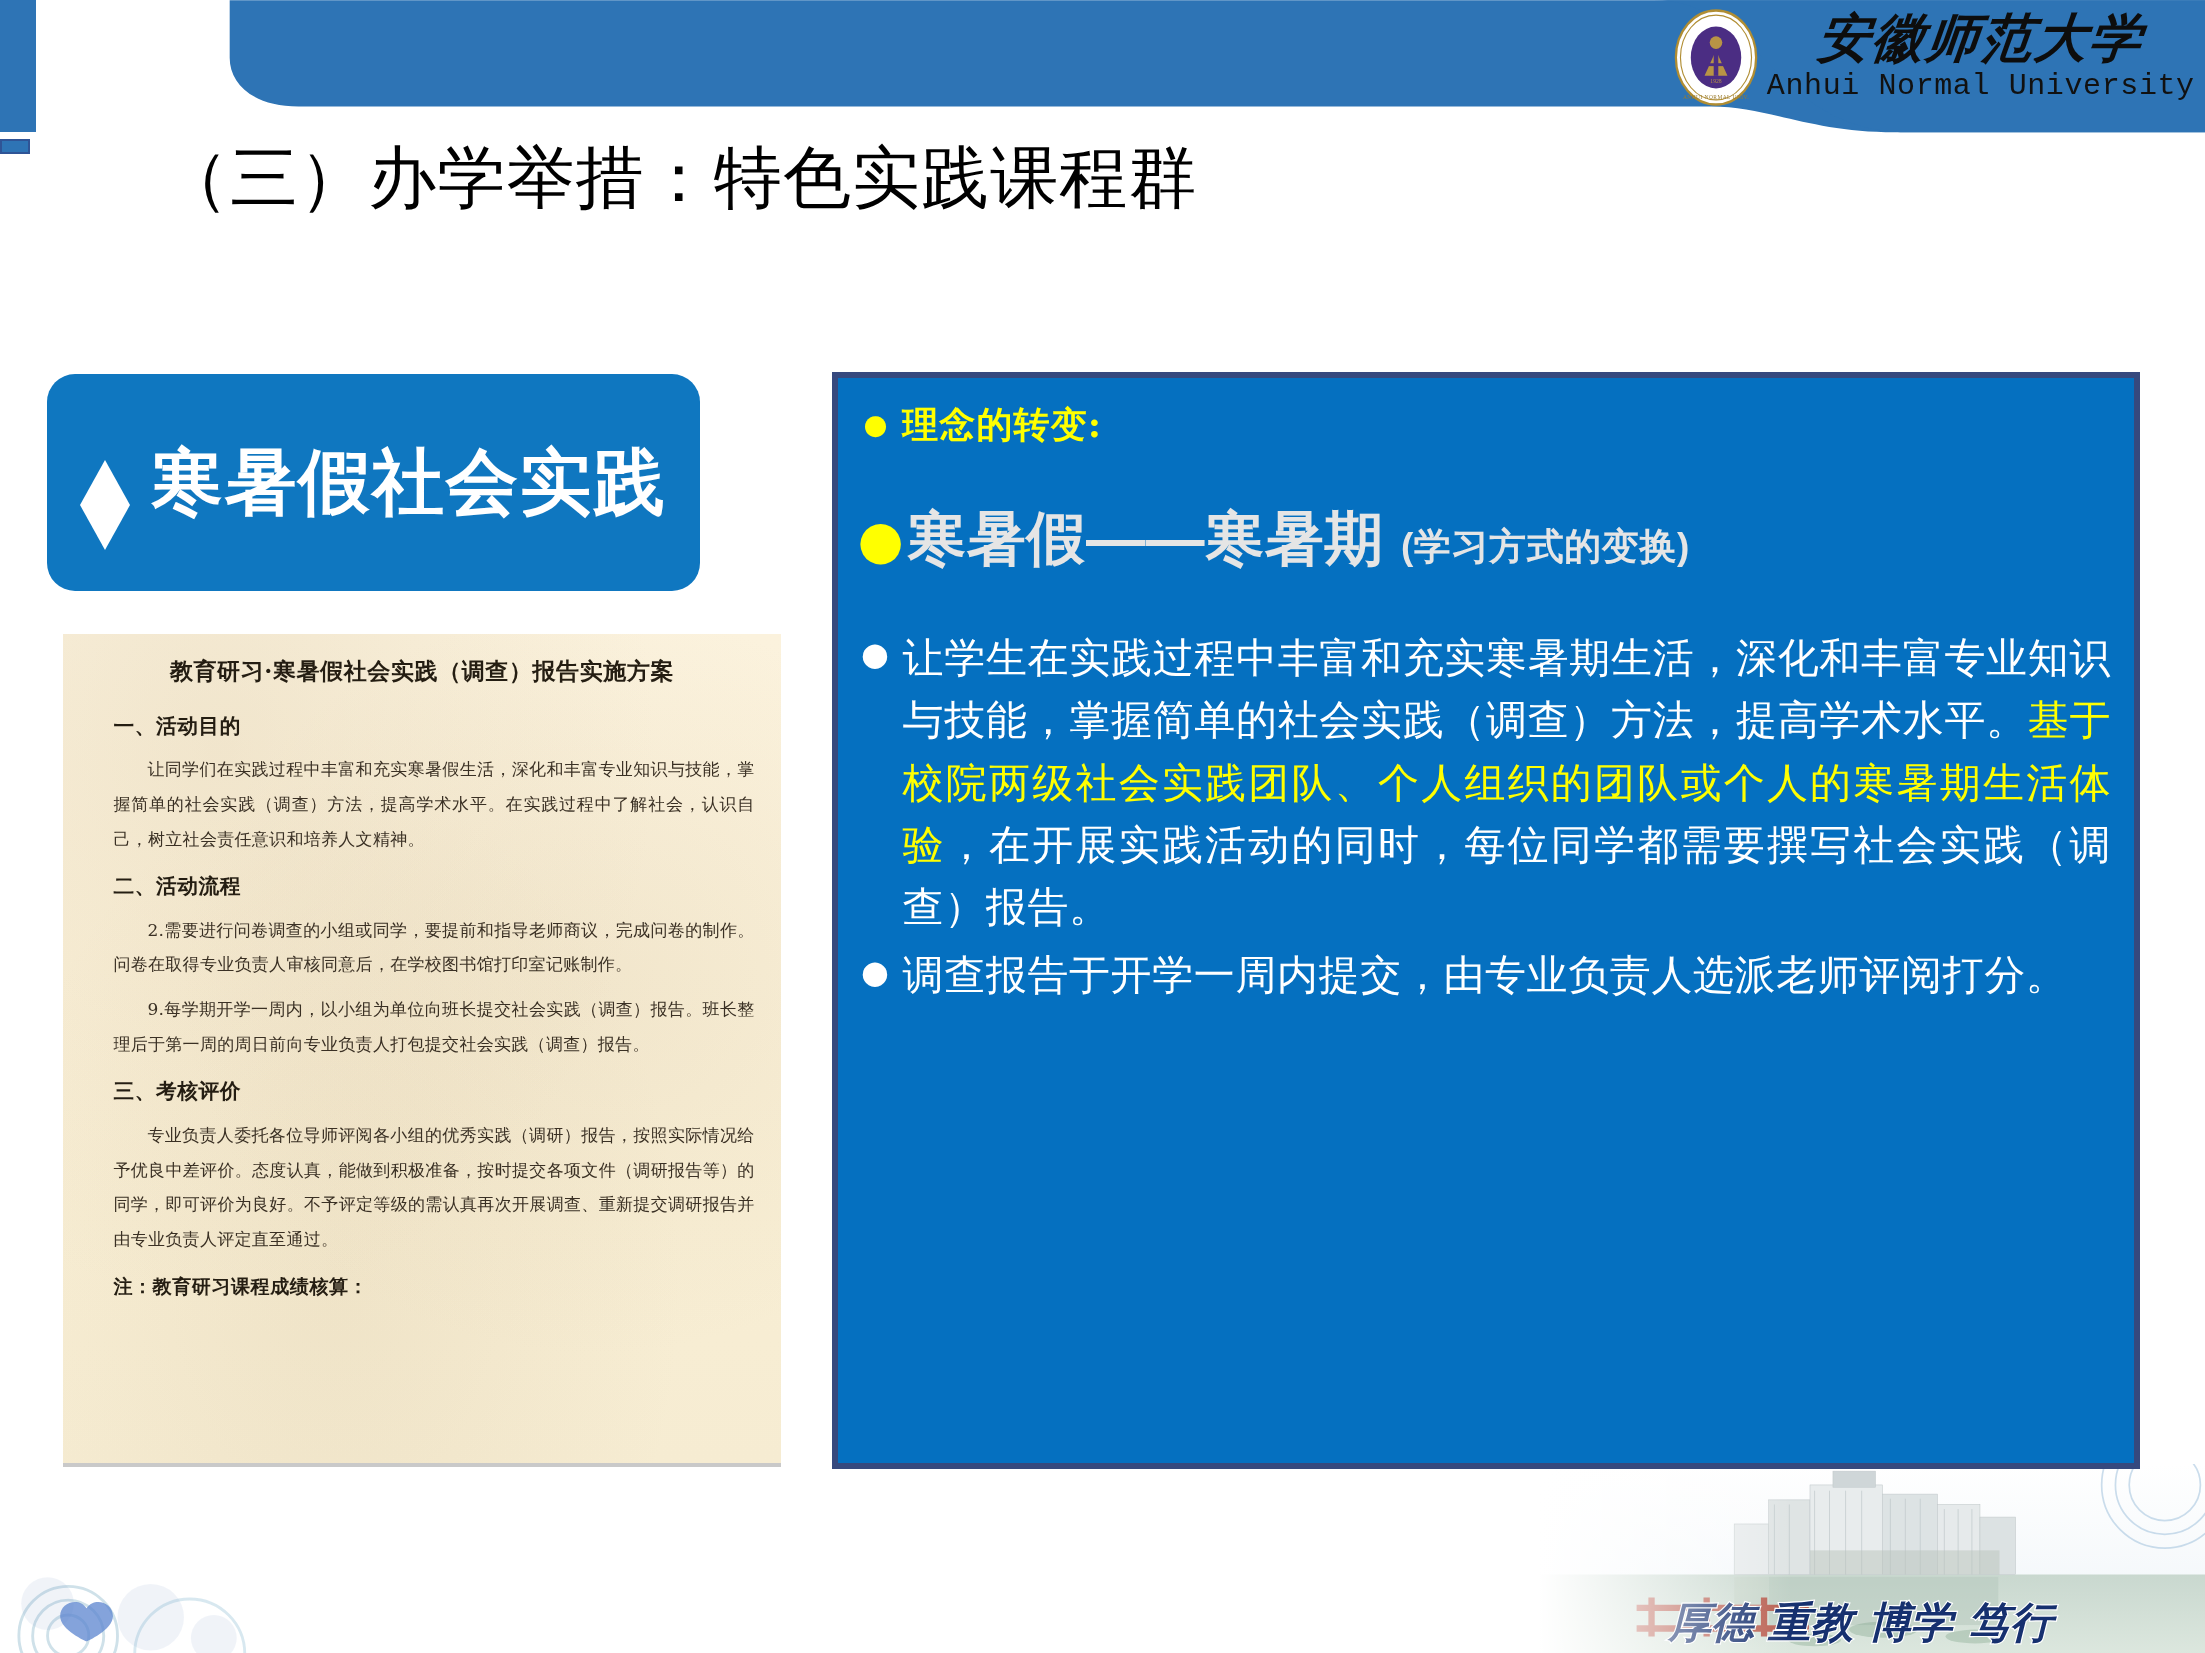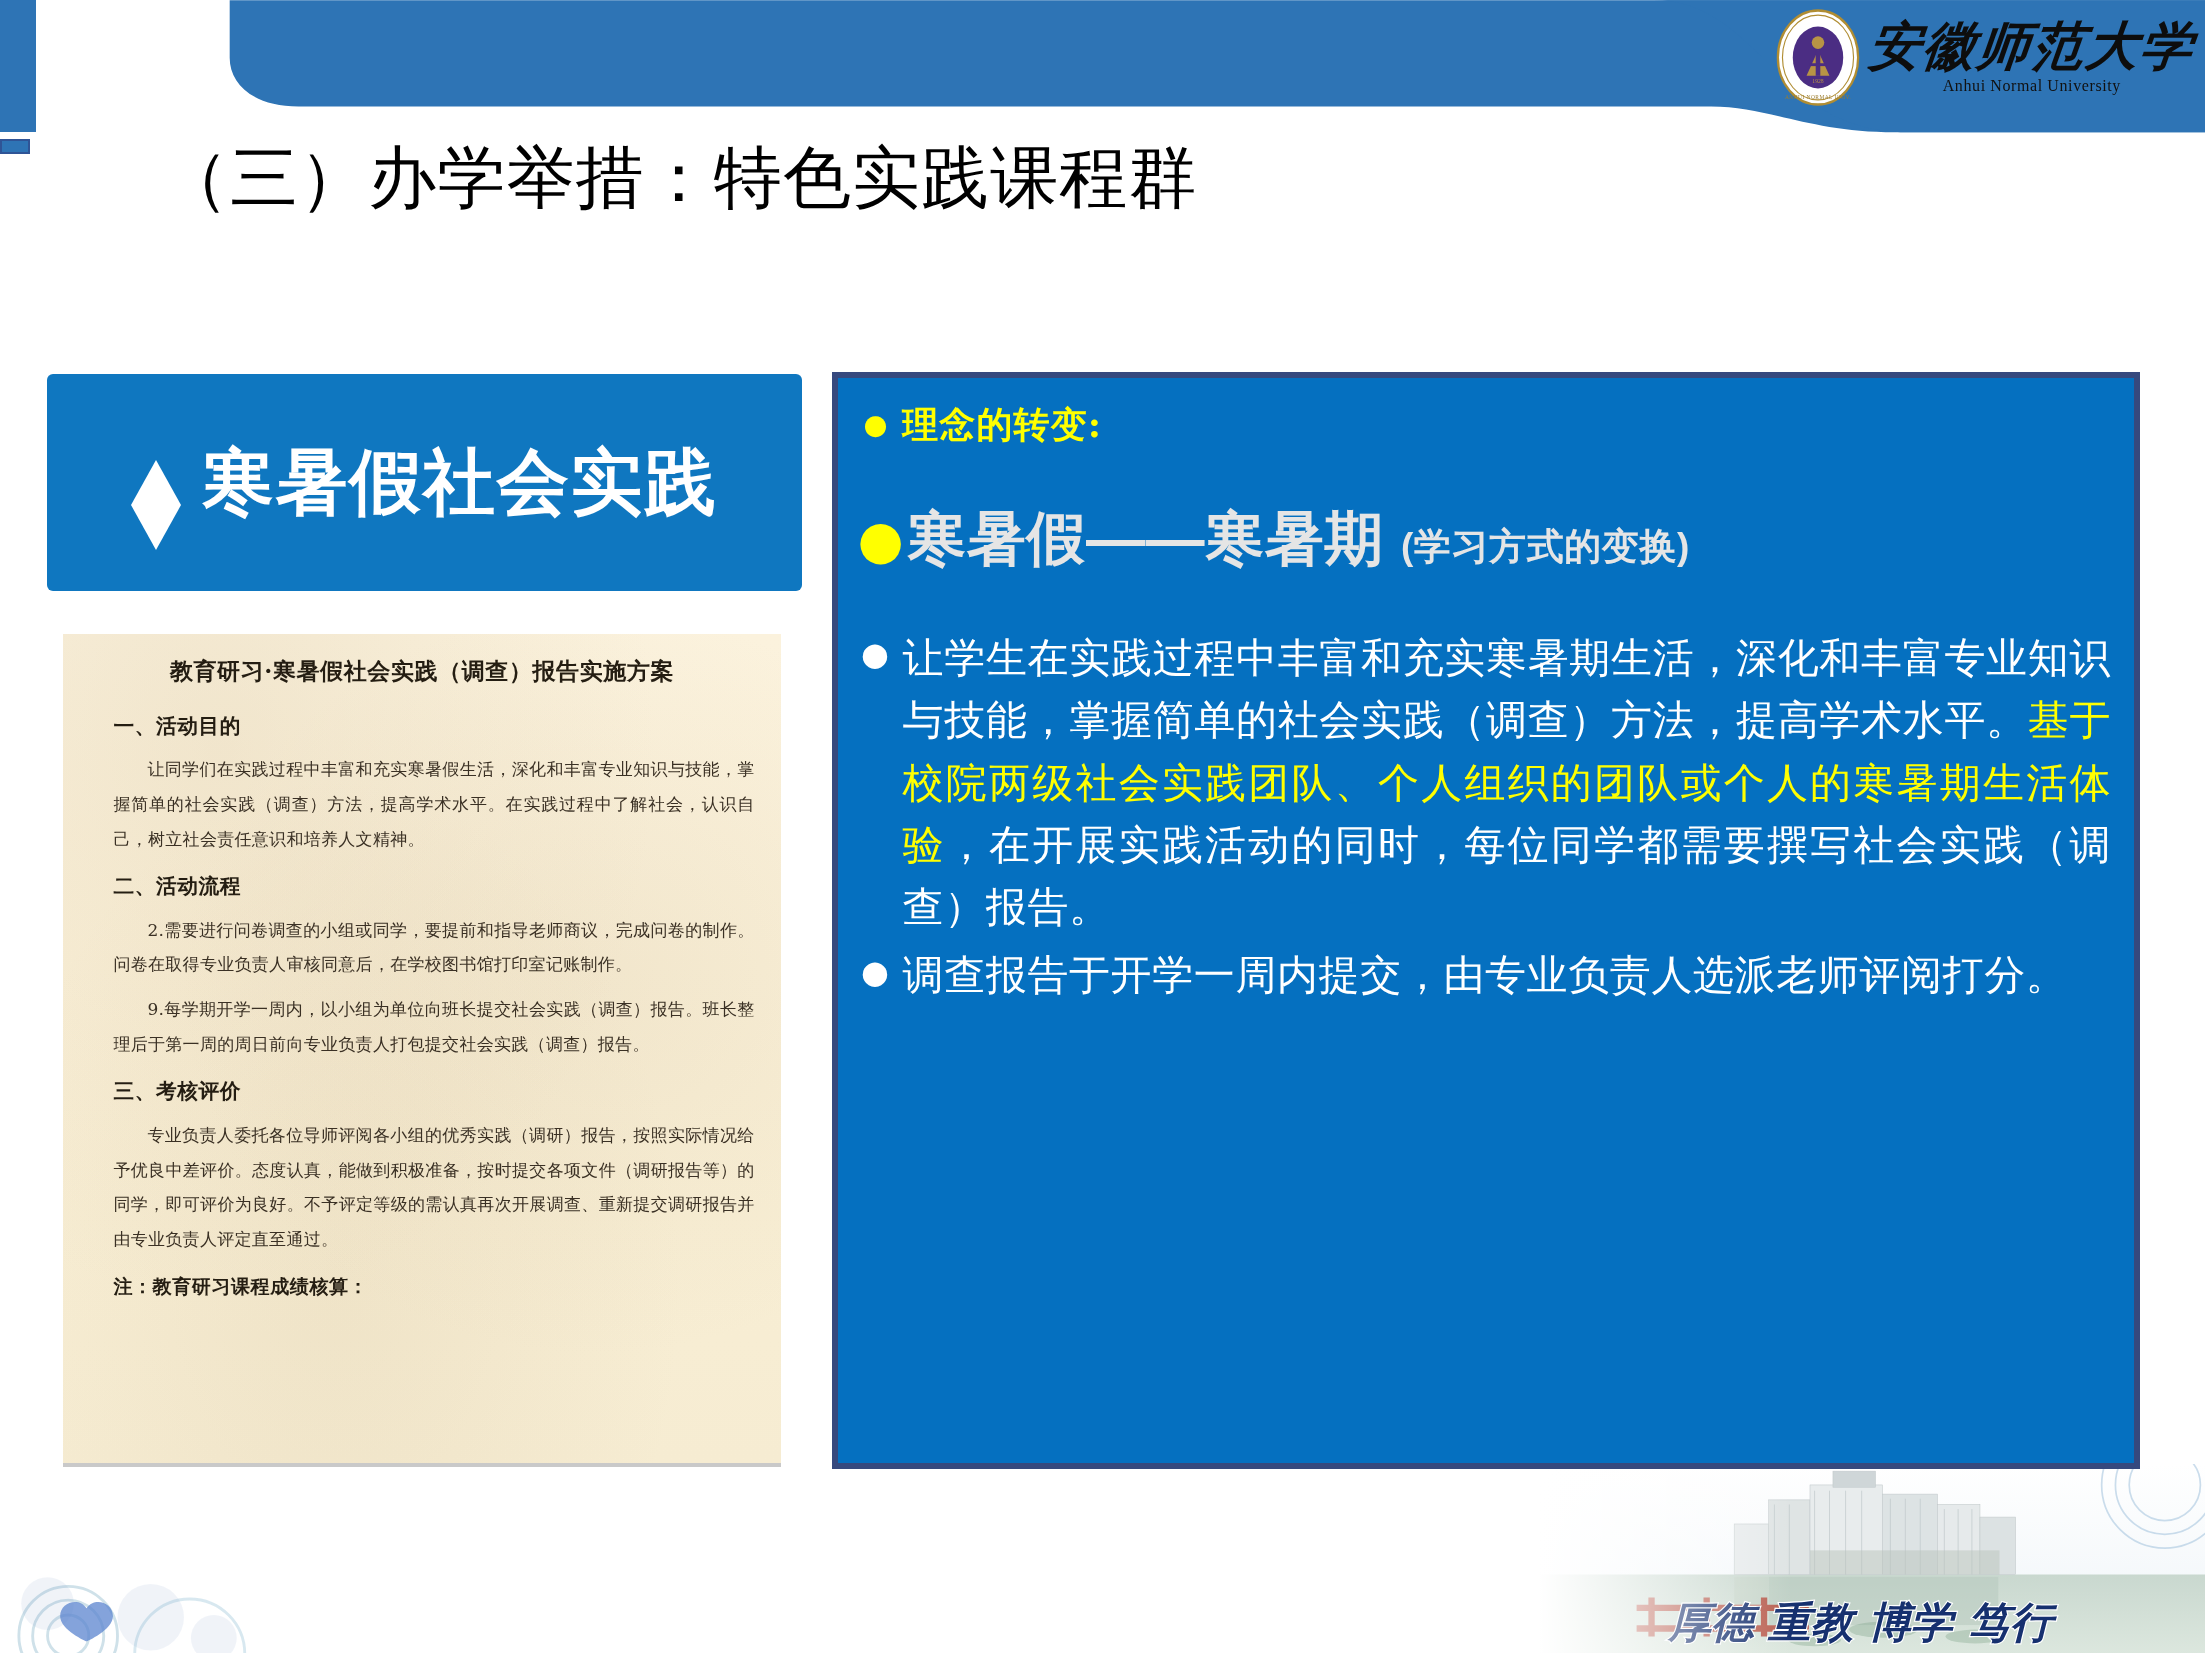--- a/index.html
+++ b/index.html
@@ -36,39 +36,39 @@
   #logo-names{ display:flex; flex-direction:column; align-items:center; }
   #logo-cn{
     font-family:"DejaVu Serif","Liberation Serif",serif;
     font-size:52px; font-weight:700; color:#0d0d0d;
     letter-spacing:2.3px; line-height:1;
     font-style:italic;
     transform:skewX(-6deg);
     white-space:nowrap;
   }
   #logo-en{
-    font-family:Liberation Serif, serif;
-    font-size:16px; color:#111; letter-spacing:0.6px;
+    font-family:Liberation Mono, monospace;
+    font-size:30px; color:#111; letter-spacing:0.6px;
     margin-top:4.6px; white-space:nowrap;
   }
 
   
   #page-title{
     position:absolute; left:161px; top:133px;
     font-family:"DejaVu Serif","Liberation Serif",serif;
     font-size:68px; font-weight:400; color:#000;
     letter-spacing:1.1px; white-space:nowrap; z-index:4;
   }
 
   
   #left-col{ position:absolute; left:47px; top:374px; width:735px; z-index:4; }
 
   #section-chip{
-    width:755px; height:217px;
-    background:#0F77C0; border-radius:6px;
+    width:653px; height:217px;
+    background:#0F77C0; border-radius:28px;
     display:flex; align-items:center; justify-content:center; gap:20.7px;
     position:absolute; left:0; top:0;
   }
   #chip-diamond{
     width:0;height:0;
     border-left:25px solid transparent; border-right:25px solid transparent;
     border-bottom:45px solid #fff;
     position:relative; top:0;
   }
   #chip-diamond::after{

